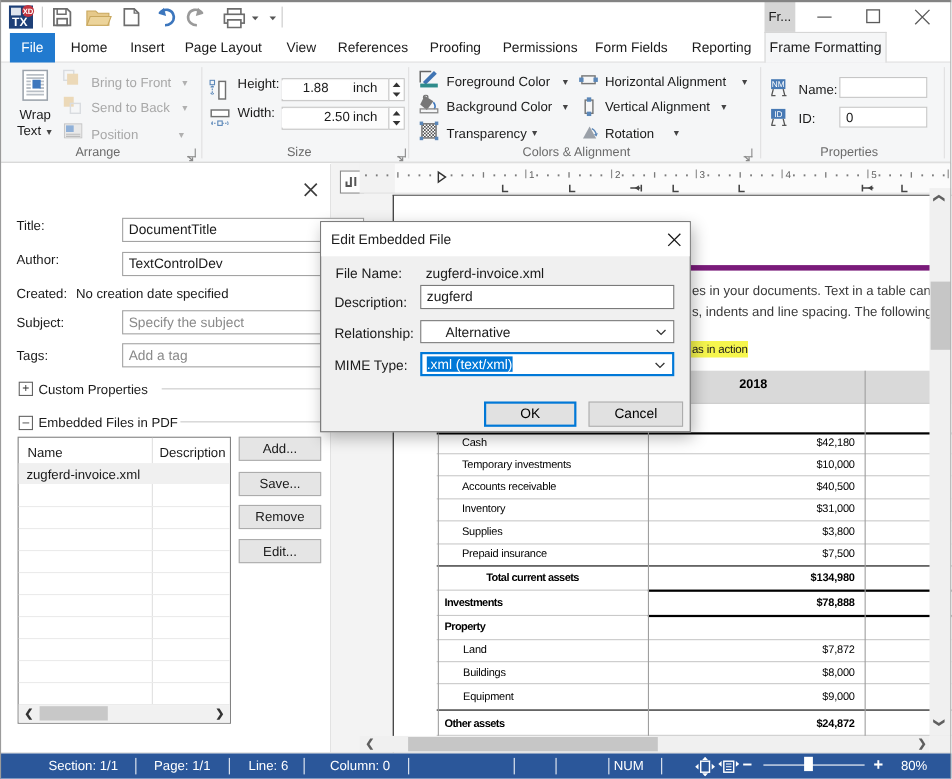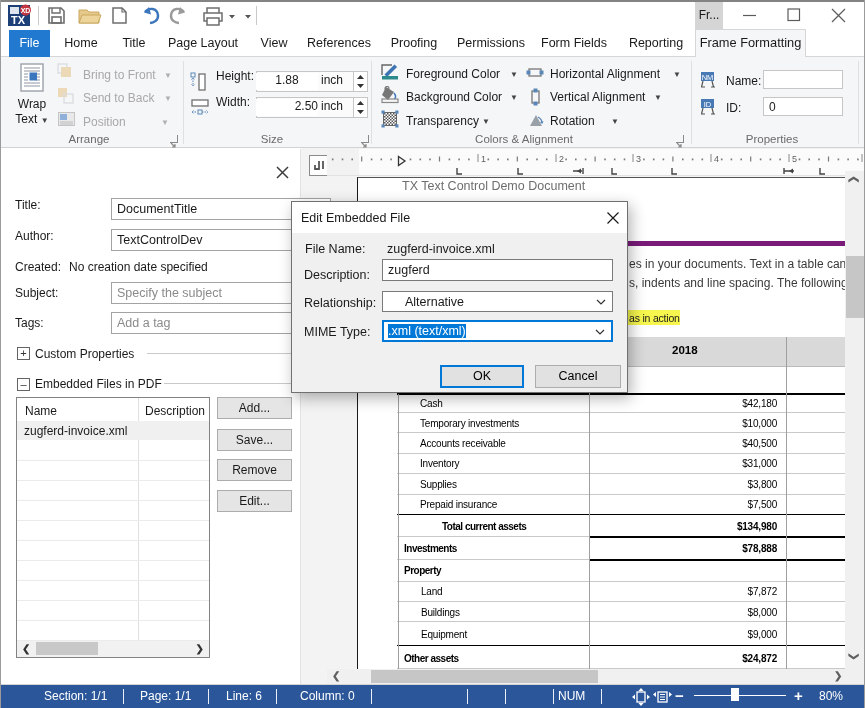--- a/index.html
+++ b/index.html
@@ -111,21 +111,21 @@
     <svg class="abs" style="left:730px; top:0;" width="130" height="30" viewBox="0 0 130 30">
       <line x1="12" y1="15.5" x2="25" y2="15.5" stroke="#5b5b5b" stroke-width="1.2"></line>
       <rect x="57" y="9" width="11.5" height="11.5" fill="none" stroke="#5b5b5b" stroke-width="1.2"></rect>
       <path d="M101 9 l13 13 M114 9 l-13 13" stroke="#5b5b5b" stroke-width="1.2"></path>
     </svg>
   </div>
 
   <div id="tabstrip">
     <div class="tab" id="tab-file" style="left:8px; width:41px;">File</div>
     <div class="tab" style="left:60px; width:40px;">Home</div>
-    <div class="tab" style="left:113px; width:40px;">Title</div>
+    <div class="tab" style="left:113px; width:40px;">Insert</div>
     <div class="tab" style="left:163px; width:78px;">Page Layout</div>
     <div class="tab" style="left:253px; width:40px;">View</div>
     <div class="tab" style="left:303px; width:70px;">References</div>
     <div class="tab" style="left:383px; width:60px;">Proofing</div>
     <div class="tab" style="left:453px; width:74px;">Permissions</div>
     <div class="tab" style="left:537px; width:72px;">Form Fields</div>
     <div class="tab" style="left:621px; width:68px;">Reporting</div>
     <div class="tab" id="tab-active" style="left:694px; top:-1px; width:111px; font-size:12.8px;">Frame Formatting</div>
   </div>
 
@@ -381,21 +381,20 @@
         <g stroke="#444" stroke-width="1.4" fill="#444">
           <path d="M246 23 h9 M256 20 v6" fill="none"></path>
           <path d="M250 23 l4 -2.5 v5 z" stroke="none"></path>
           <path d="M457 23 h10 M457 20 v6" fill="none"></path>
           <path d="M462 23 l4 -2.5 v5 z" stroke="none"></path>
         </g>
       </svg>
     </div>
 
     <div id="page"></div>
-    <div class="dtxt" style="left:101px; top:31px; font-size:12.5px; color:#6e6e6e;">TX Text Control Demo Document</div>
     <div class="abs" style="left:57px; top:92.5px; width:489px; height:5px; background:#7a1b7a;"></div>
     <div class="dtxt" style="left:328px; top:108.5px; font-size:12px; color:#3a3a3a;">es in your documents. Text in a table can</div>
     <div class="dtxt" style="left:328px; top:127.5px; font-size:12px; color:#3a3a3a;">s, indents and line spacing. The following</div>
     <div class="abs" style="left:327px; top:162px; width:52px; height:15px; background:#f6f64e; overflow:hidden;">
         <div class="dtxt" style="left:1px; top:1.5px; font-size:10.5px; letter-spacing:-0.2px; color:#1a1a1a;">as in action</div>
       </div>
 
     <div class="abs" style="left:289px; top:189px; width:275px; height:28.5px; background:#d9d9d9;"></div>
     <div class="dtxt" style="left:371px; top:196px; font-size:11.5px; font-weight:bold; color:#000;">2018</div>
     <div class="abs" style="left:289px; top:217.5px; width:275px; height:1px; background:#bbb;"></div>

